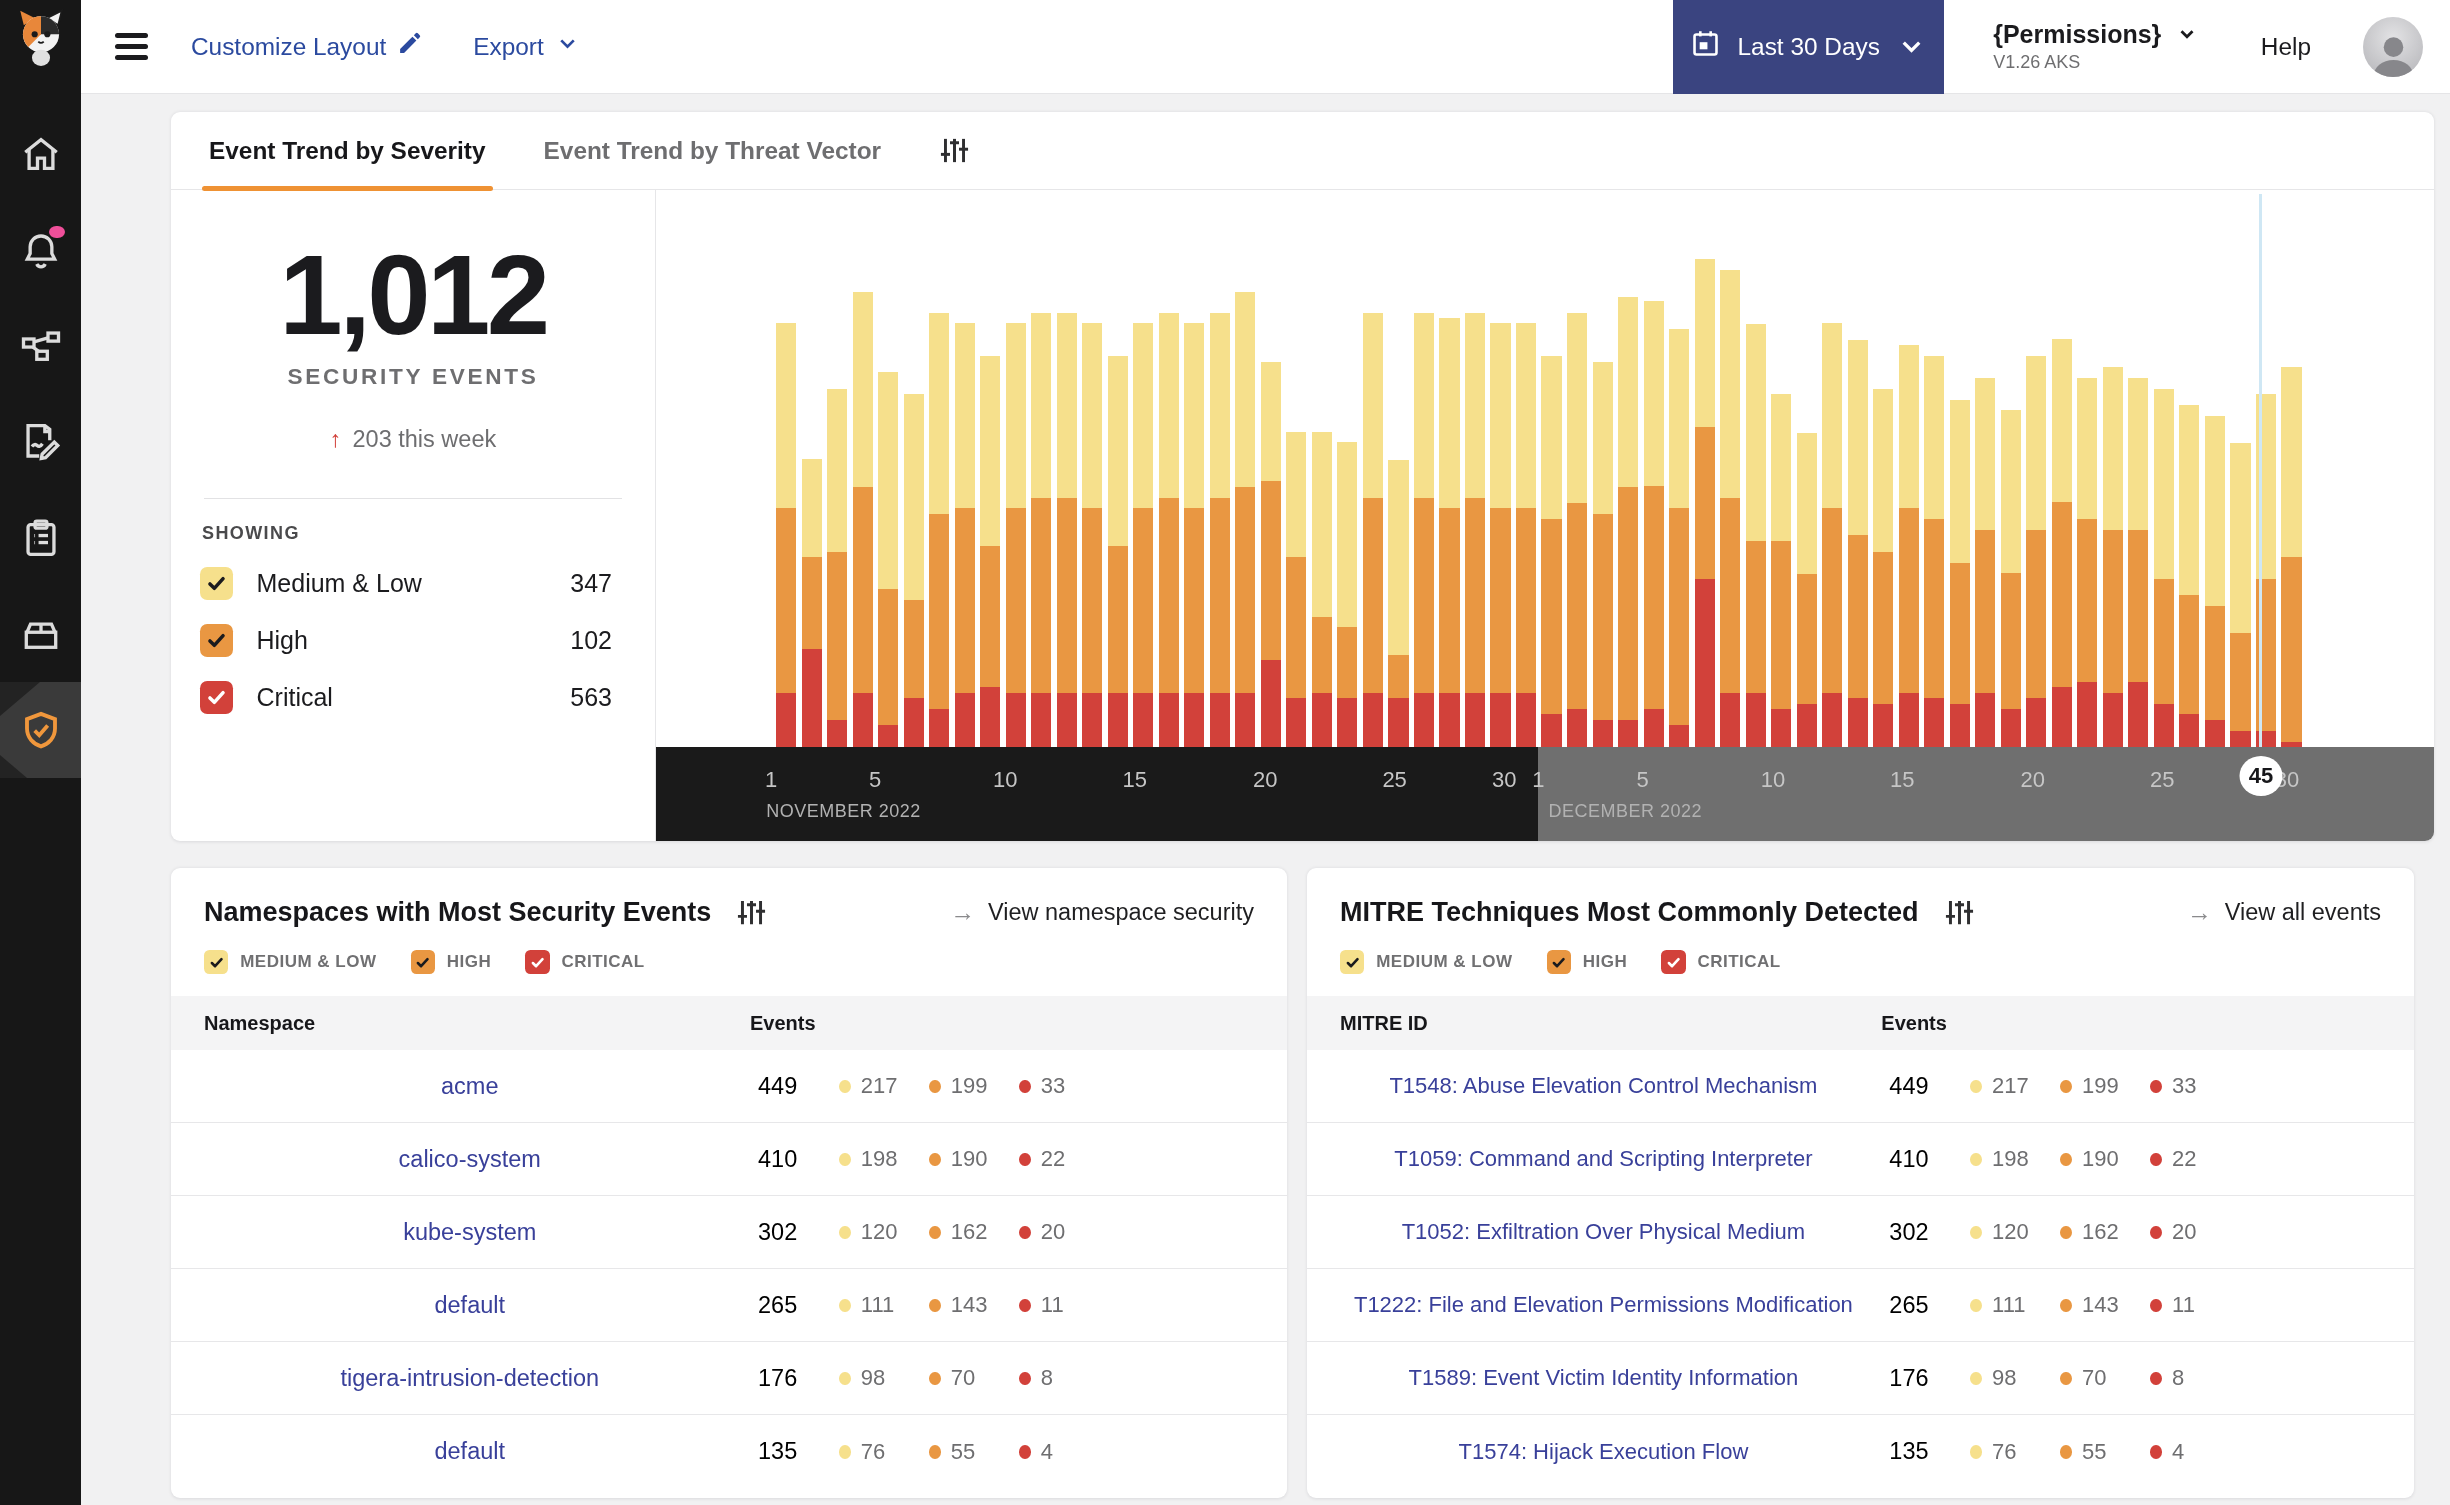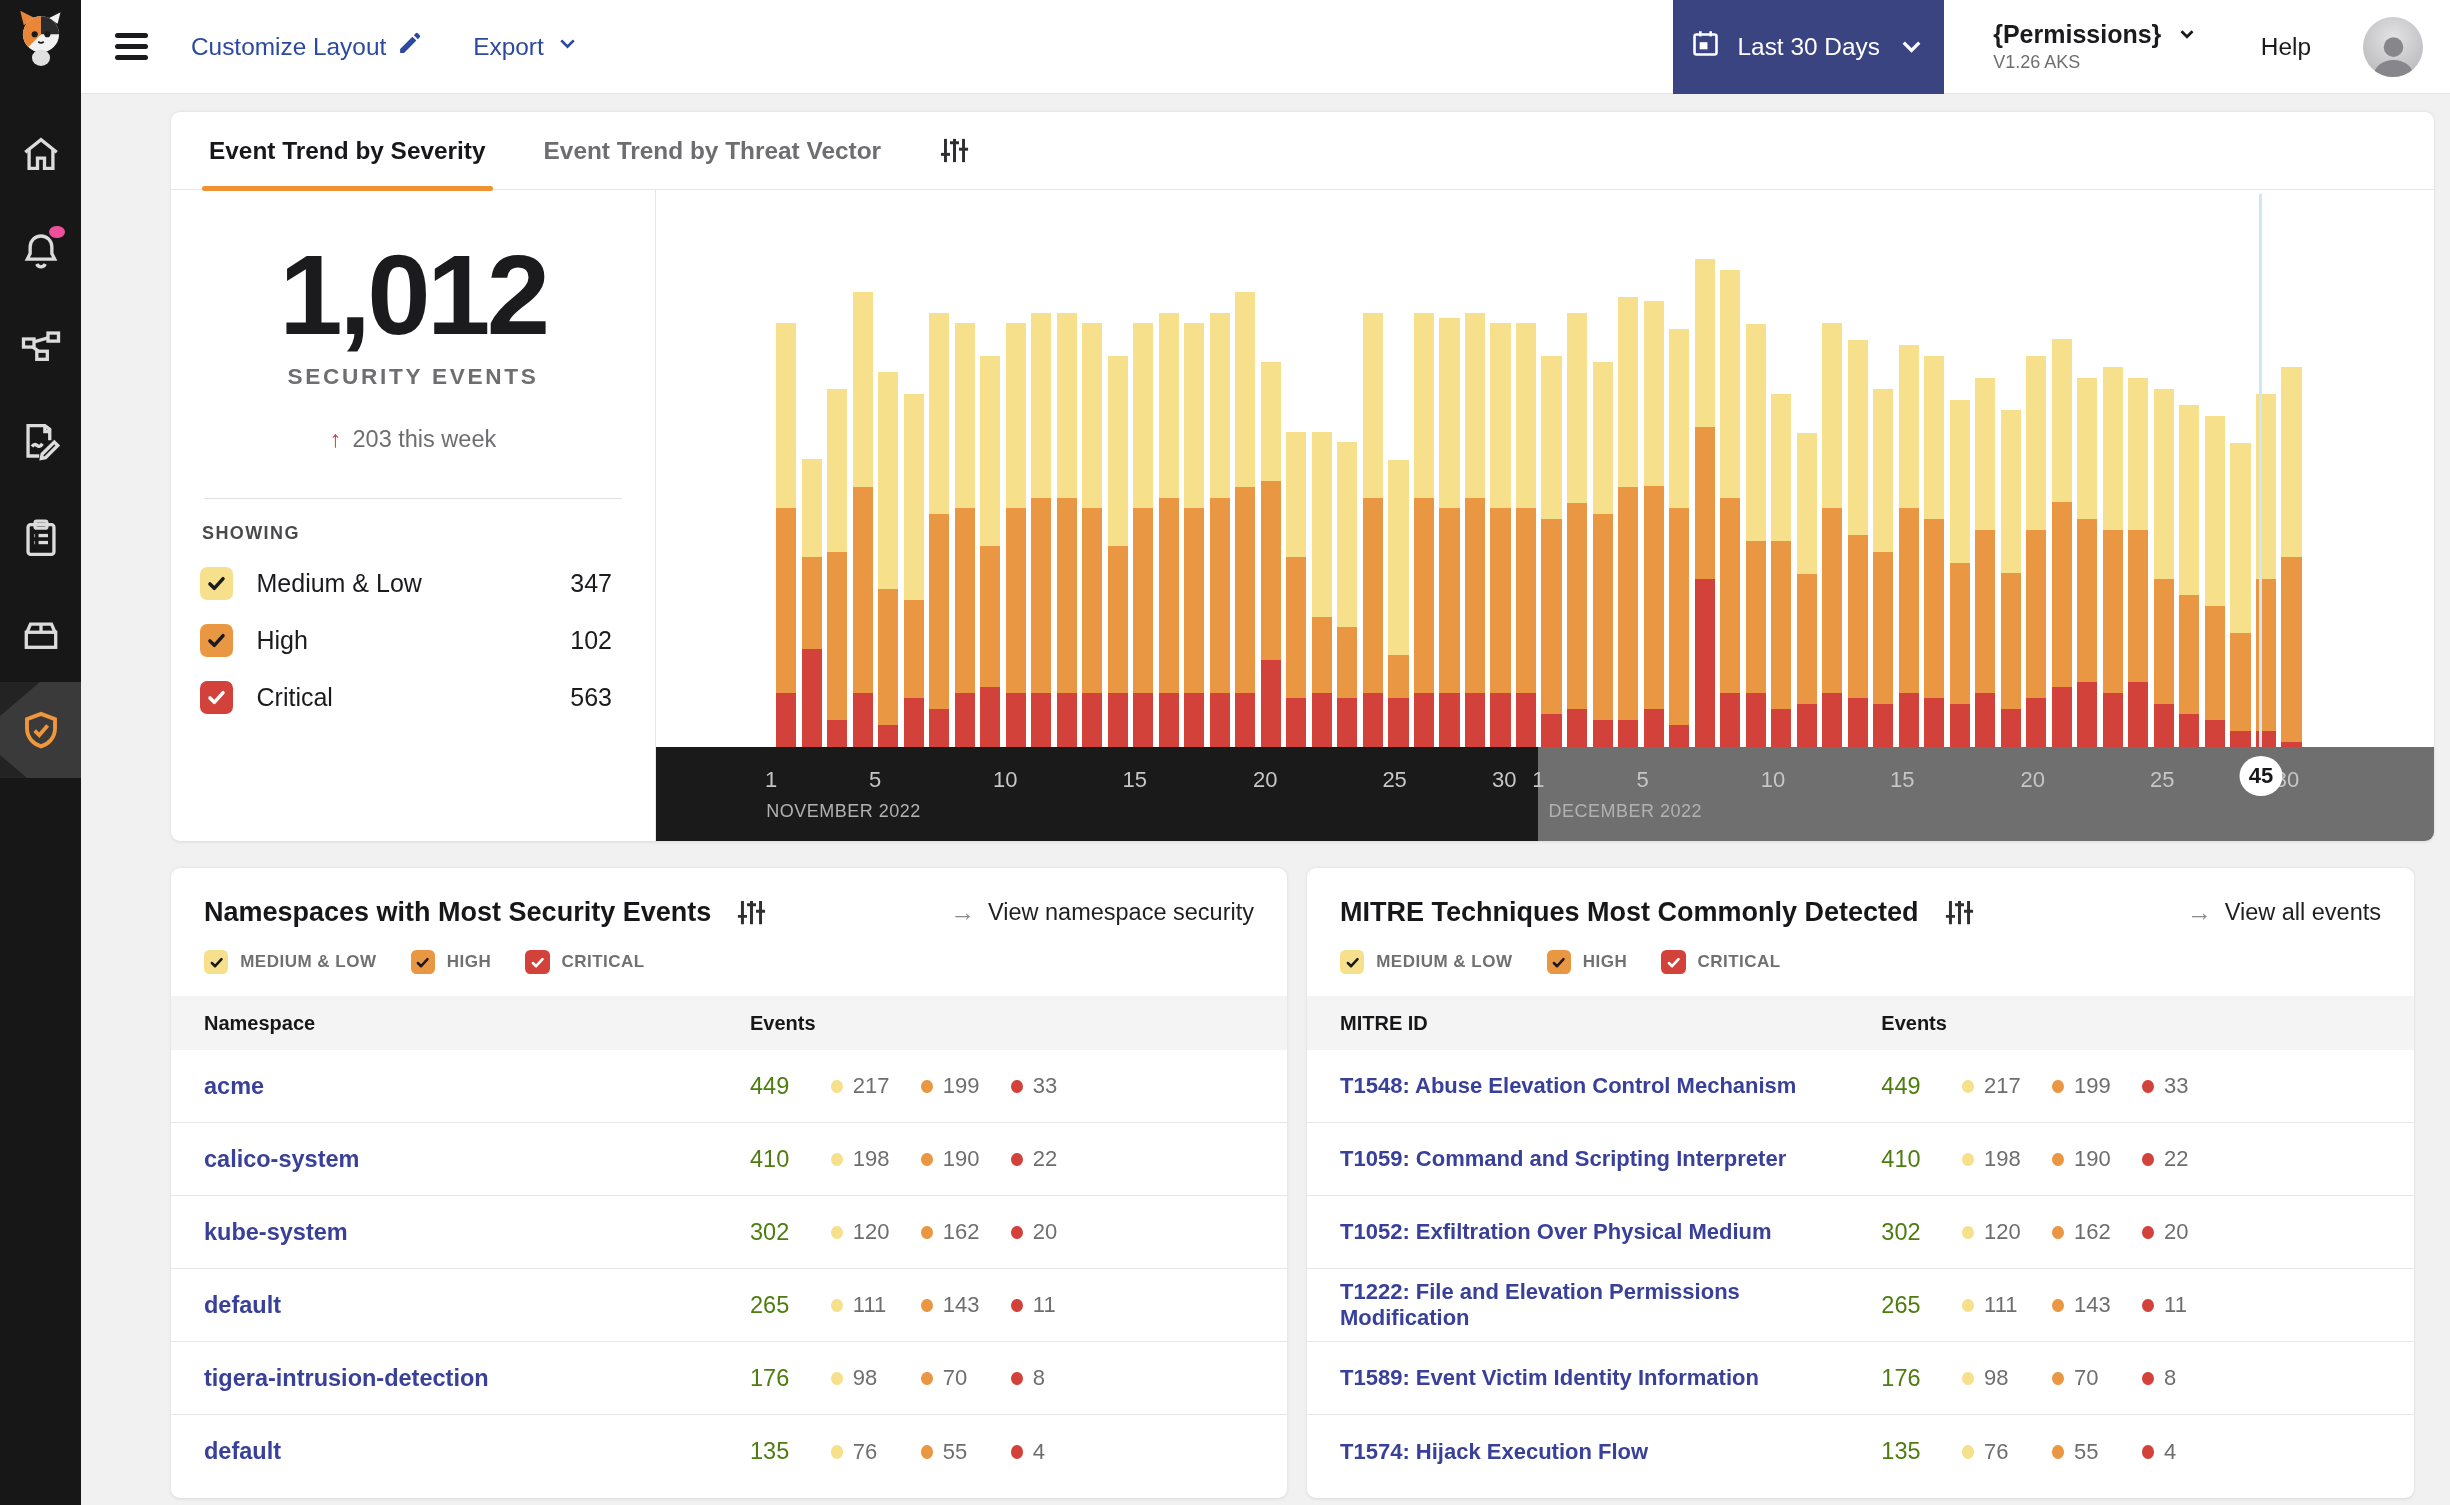--- a/index.html
+++ b/index.html
@@ -88,23 +88,23 @@
   .tlink .arr { color: #8a8a8c; font-size: 25px; }
   .filters { display: flex; align-items: center; gap: 34px; margin-top: 22px; }
   .fitem { display: flex; align-items: center; gap: 11.8px; cursor: pointer; }
   .fcbx { width: 24.4px; height: 24.4px; border-radius: 5.4px; display: flex; align-items: center; justify-content: center; }
   .fcbx svg { width: 15.4px; height: 15.4px; }
   .flabel { font-size: 17px; font-weight: bold; letter-spacing: 0.5px; color: #707072; }
   .tband { background: #f4f4f5; height: 54px; flex-shrink: 0; display: flex; align-items: center; padding: 0 33px; font-size: 20px; font-weight: bold; color: #17171a; }
   .col-name { width: 52%; }
   .trow { height: 73px; display: flex; align-items: center; padding: 0 33px; border-bottom: 0.9px solid #e7e7e9; }
   .trow:last-child { border-bottom: none; }
-  .rname { width: 52%; font-size: 23.5px; font-weight: 700; color: #39409a; padding-right: 14.5px; cursor: pointer; }
+  .rname { width: 52%; font-size: 23.5px; font-weight: 400; color: #39409a; padding-right: 14.5px; cursor: pointer; text-align: center; }
   .tc-right .rname { font-size: 22px; }
-  .rtotal { width: 81px; font-size: 23.5px; color: #4d7c0f; }
+  .rtotal { width: 81px; font-size: 23.5px; color: #000000; margin-left: 8px; }
   .chip { display: flex; align-items: center; gap: 10px; width: 90px; font-size: 22px; color: #6e6e70; }
   .dot { width: 11.8px; height: 13.6px; border-radius: 50%; flex-shrink: 0; }
 </style>
 </head>
 <body>
 
 <aside class="sidebar">
   <div class="logo">
     <svg width="56" height="60" viewBox="0 0 62 66">
       <path d="M12 20 L8 4 L24 12 Z" fill="#e8873a"></path>

